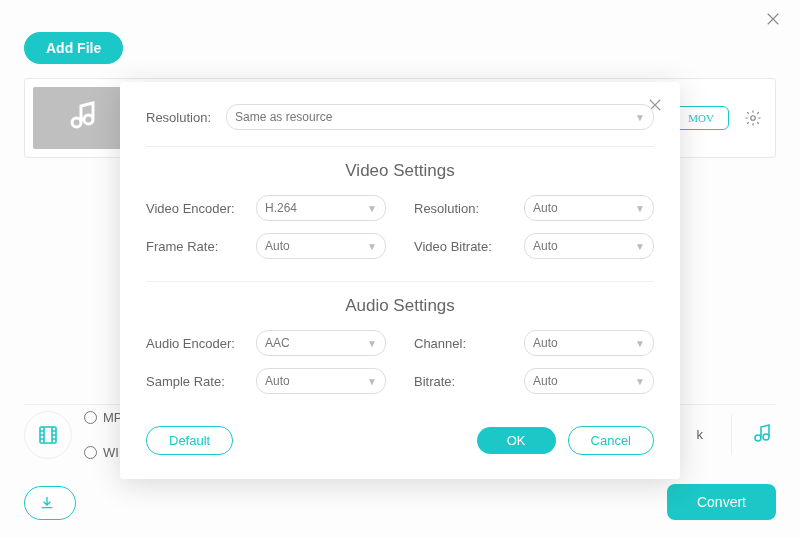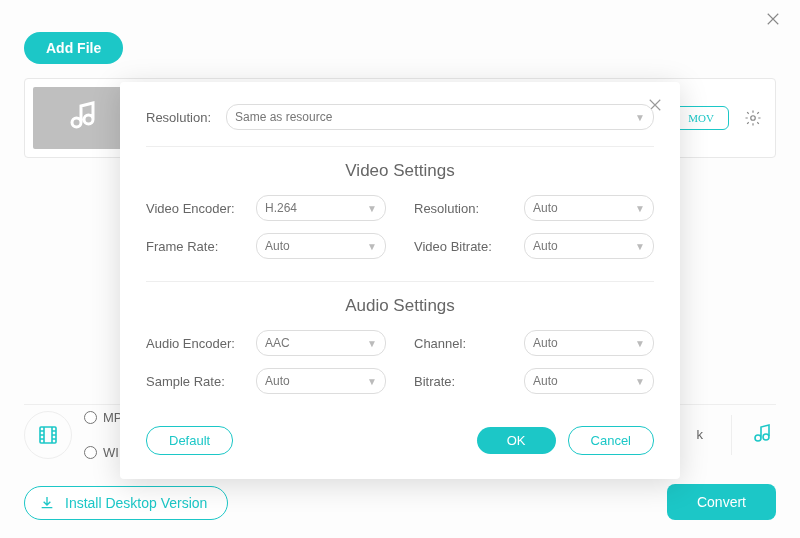--- a/index.html
+++ b/index.html
@@ -113,21 +113,20 @@
         <path d="M9 18a3 3 0 1 0 0-6 3 3 0 0 0 0 6zM12 15V4l8-2v11"></path>
         <circle cx="17" cy="14" r="3"></circle>
       </svg>
   </div>
 </div>
 
 <button class="install-btn">
   <svg viewBox="0 0 24 24">
       <path d="M12 3v12M7 10l5 5 5-5M4 19h16"></path>
     </svg>
-  <span>Install Desktop Version</span>
 </button>
 
 <button class="convert-btn">Convert</button>
 
 <div class="modal">
   <div class="modal-close">
     <svg viewBox="0 0 24 24">
         <path d="M5 5 L19 19 M19 5 L5 19"></path>
       </svg>
   </div>

